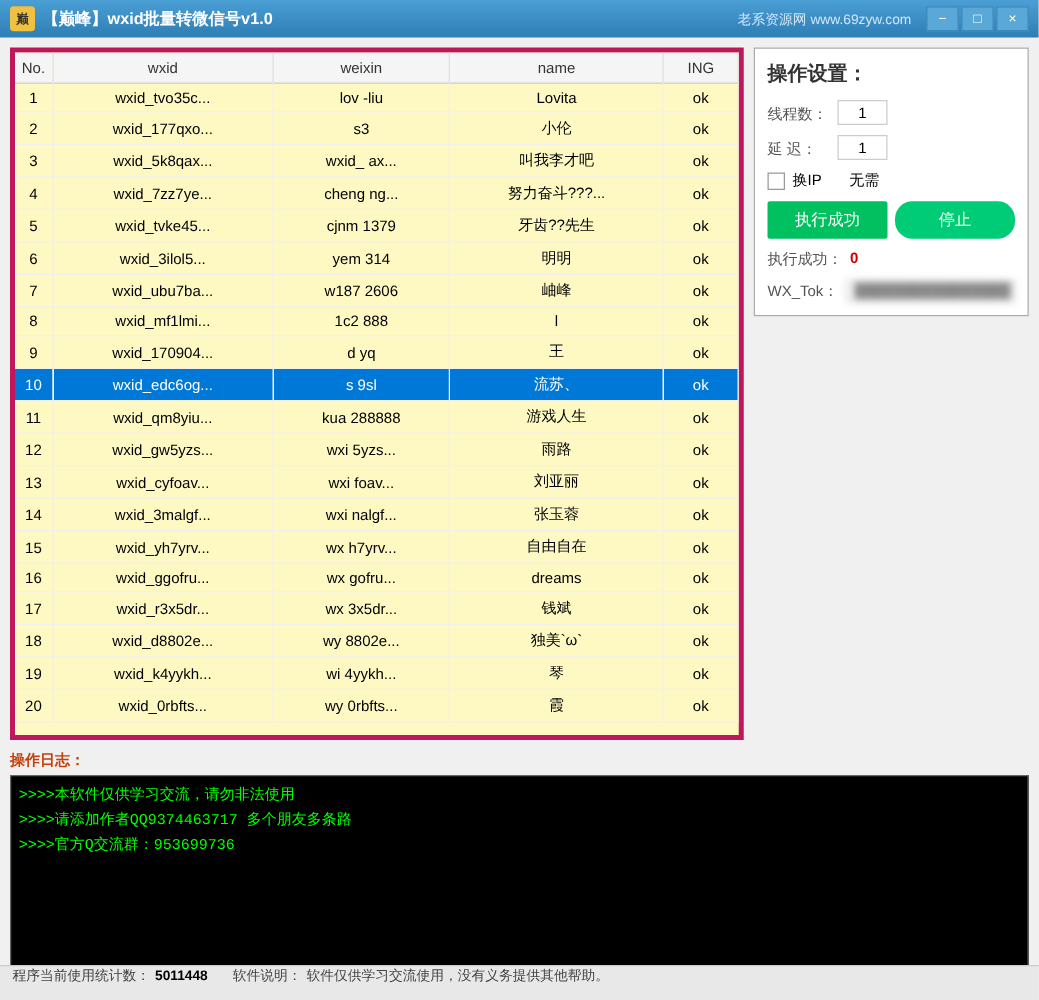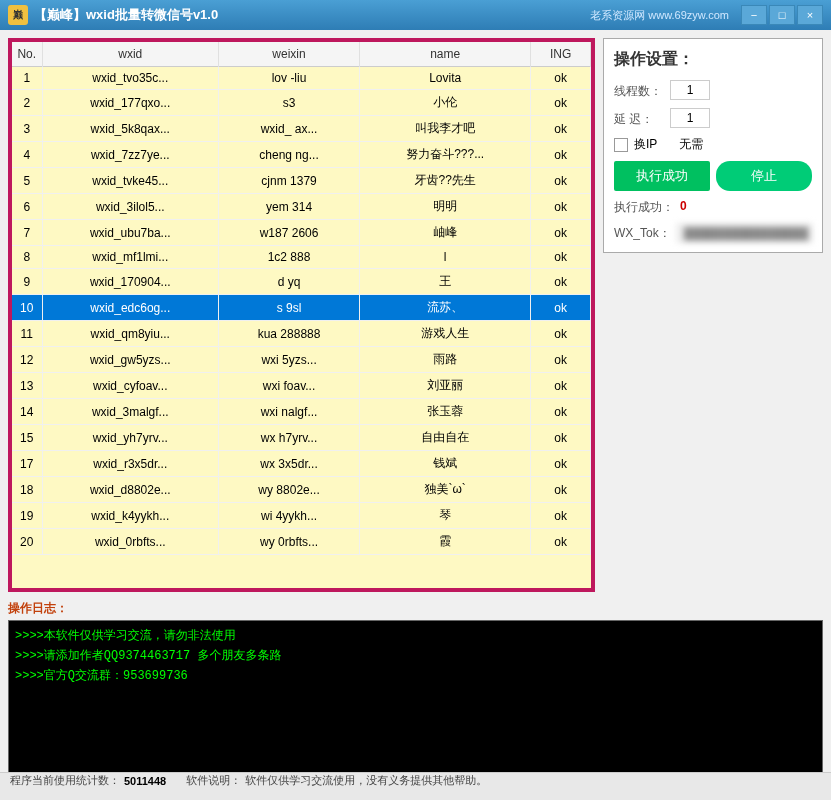--- a/index.html
+++ b/index.html
@@ -391,20 +391,27 @@
               <td>ok</td>
             </tr>
             <tr>
               <td>15</td>
               <td>wxid_yh7yrv...</td>
               <td>wx  h7yrv...</td>
               <td>自由自在</td>
               <td>ok</td>
             </tr>
             <tr>
+              <td>16</td>
+              <td>wxid_ggofru...</td>
+              <td>wx  gofru...</td>
+              <td>dreams</td>
+              <td>ok</td>
+            </tr>
+            <tr>
               <td>17</td>
               <td>wxid_r3x5dr...</td>
               <td>wx  3x5dr...</td>
               <td>钱斌</td>
               <td>ok</td>
             </tr>
             <tr>
               <td>18</td>
               <td>wxid_d8802e...</td>
               <td>wy  8802e...</td>

